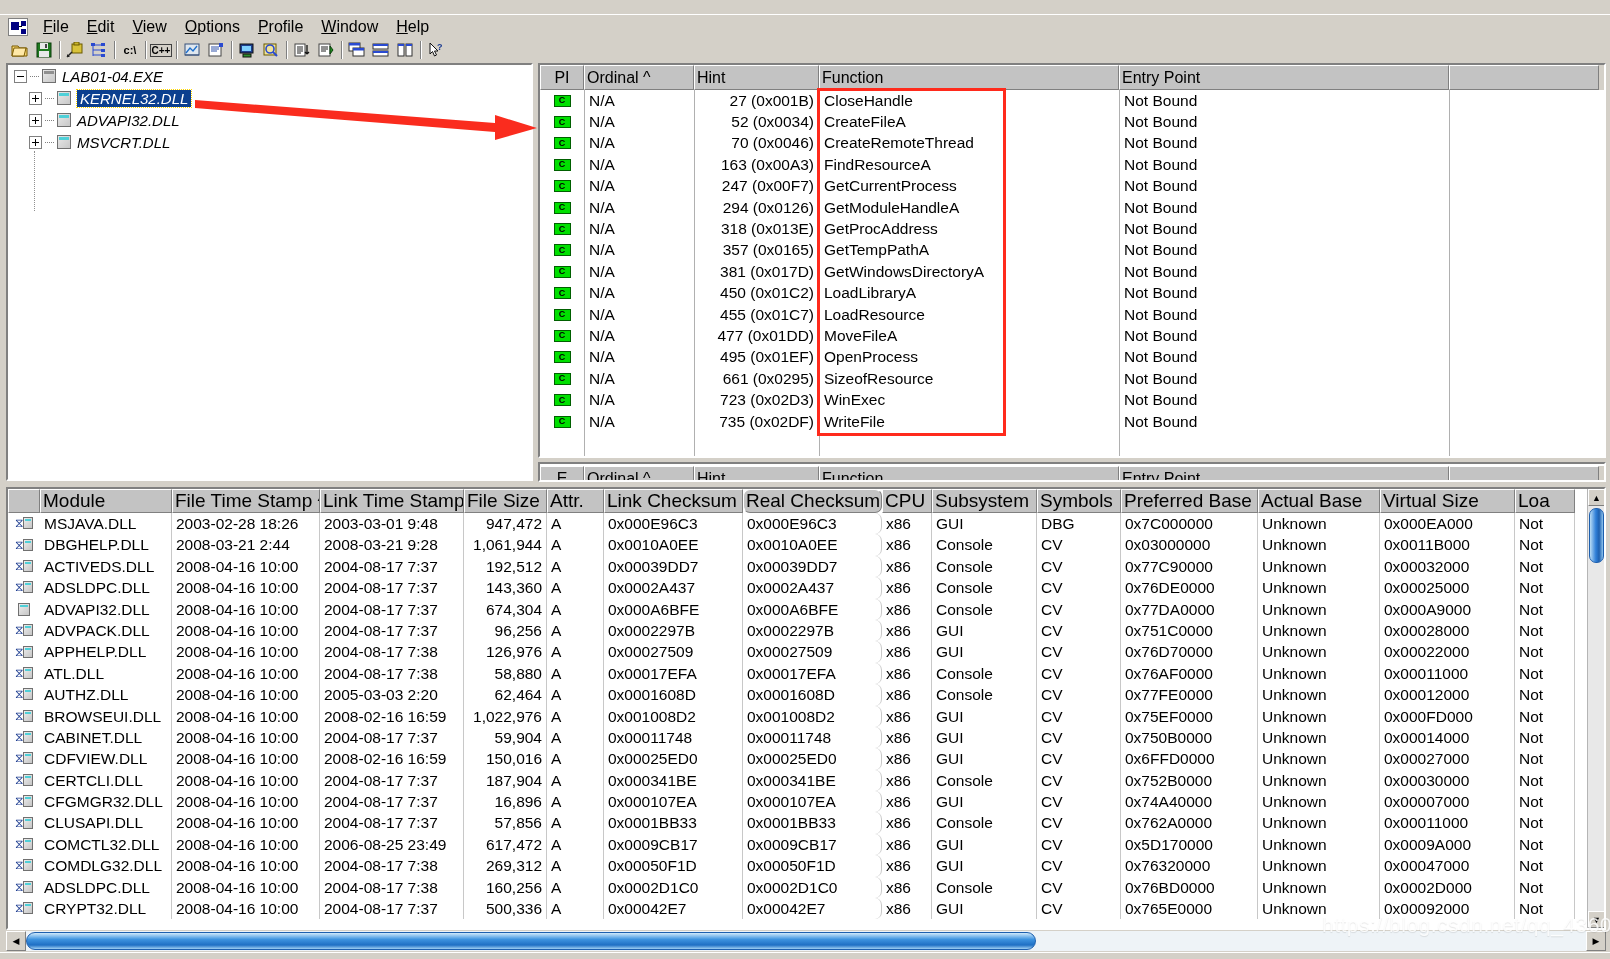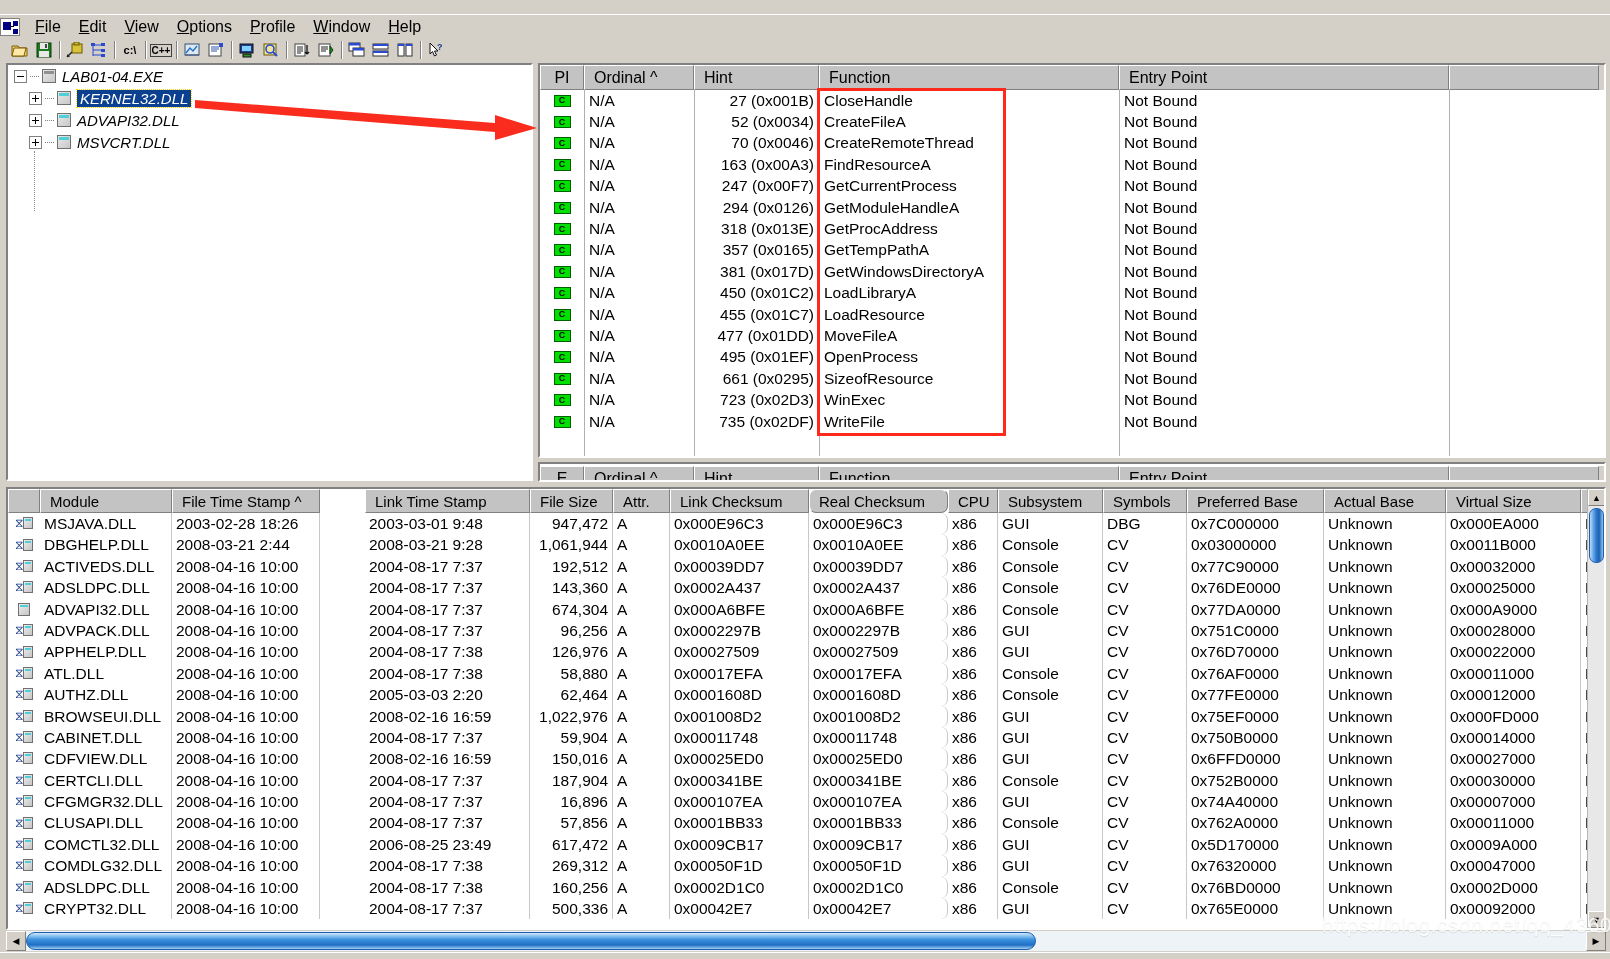--- a/index.html
+++ b/index.html
@@ -32,21 +32,21 @@
   .wb-min { background: radial-gradient(circle at 35% 30%, #fff6a0, #e8c318); }
   .wb-max { background: radial-gradient(circle at 35% 30%, #c5f58c, #4caf1d); }
   .wb-close { background: radial-gradient(circle at 35% 30%, #ffb3a0, #e0341c); }
 
   
   .menubar {
     position: absolute; left: 0; top: 14px; width: 1610px; height: 24px;
     background: #d4d0c8;
     border-top: 1px solid #ffffff;
     display: flex; align-items: center;
-    padding-left: 0;
+    padding-left: 8px;
   }
   .app-icon {
     width: 20px; height: 18px; margin-right: 6px; position: relative;
     background: #fff; border: 1px solid #808080;
   }
   .app-icon .sq {
     position: absolute; left: 2px; top: 3px; width: 8px; height: 8px;
     background: #000080;
   }
   .app-icon .sq2 {
@@ -125,21 +125,21 @@
     position: absolute; left: 538px; top: 63px; width: 1068px; height: 395px;
     background: #fff;
     border: 2px solid; border-color: #808080 #ffffff #ffffff #808080;
     overflow: hidden;
   }
   .hdr-row { display: flex; height: 25px; background: #d4d0c8; }
   .hdr-cell {
     background: #c3c3c3;
     border: 1px solid; border-color: #ffffff #808080 #808080 #ffffff;
     font-size: 16px; color: #000; display: flex; align-items: center;
-    padding: 0 9px; white-space: nowrap; overflow: hidden; flex: none;
+    padding: 0 2px; white-space: nowrap; overflow: hidden; flex: none;
   }
   .data-row { display: flex; height: 21.4px; align-items: center; }
   .cell { font-size: 15.5px; color: #000; padding: 0 5px; white-space: nowrap; flex: none; overflow: hidden; }
   .pi-badge {
     width: 17px; height: 12px; background: #00e000; border: 1px solid #006000;
     display: flex; align-items: center; justify-content: center;
     font-size: 9px; font-weight: bold; color: #000; line-height: 1;
   }
   .col-pi { width: 44px; display: flex; justify-content: center; }
   .col-ord { width: 110px; }
@@ -170,21 +170,21 @@
   .arrow-svg { position: absolute; left: 195px; top: 90px; pointer-events: none; }
 
   
   .modules-panel {
     position: absolute; left: 6px; top: 487px; width: 1600px; height: 443px;
     background: #ffffff;
     border: 2px solid; border-color: #808080 #ffffff #ffffff #808080;
     overflow: hidden;
   }
   .m-hdr { display: flex; height: 24px; }
-  .m-hdr .hdr-cell { font-size: 15px; }
+  .m-hdr .hdr-cell { font-size: 19px; }
   .m-row { display: flex; height: 21.4px; align-items: center; }
   .m-cell {
     font-size: 15.5px; color: #000; padding: 0 4px; white-space: nowrap;
     flex: none; overflow: hidden; border-right: 1px solid #c8c8c8;
     height: 21.4px; line-height: 21.4px;
   }
   .m-cell.r { text-align: right; }
   .m-icon-cell { width: 32px; display: flex; align-items: center; justify-content: center; flex: none; }
   .hourglass {
     width: 18px; height: 13px; position: relative; display: flex;
@@ -206,21 +206,21 @@
     background: linear-gradient(135deg,#ededed,#c5c5c5);
     border: 1px solid #707070; position: relative;
   }
   .plain-icon::before {
     content: ""; position: absolute; left: 1px; top: 1px; right: 1px; height: 2px; background: #4fd0d8;
   }
 
   
   .c-mod { width: 132px; }
   .c-fts { width: 148px; }
-  .c-lts { width: 165px; margin-left: 45px; }
+  .c-lts { width: 144px; }
   .c-fsz { width: 83px; text-align: right; }
   .c-att { width: 57px; }
   .c-lck { width: 139px; }
   .c-rck { width: 139px; border-radius: 7px; }
   .c-cpu { width: 50px; }
   .c-sub { width: 105px; }
   .c-sym { width: 84px; }
   .c-pb  { width: 137px; }
   .c-ab  { width: 122px; }
   .c-vs  { width: 135px; }

